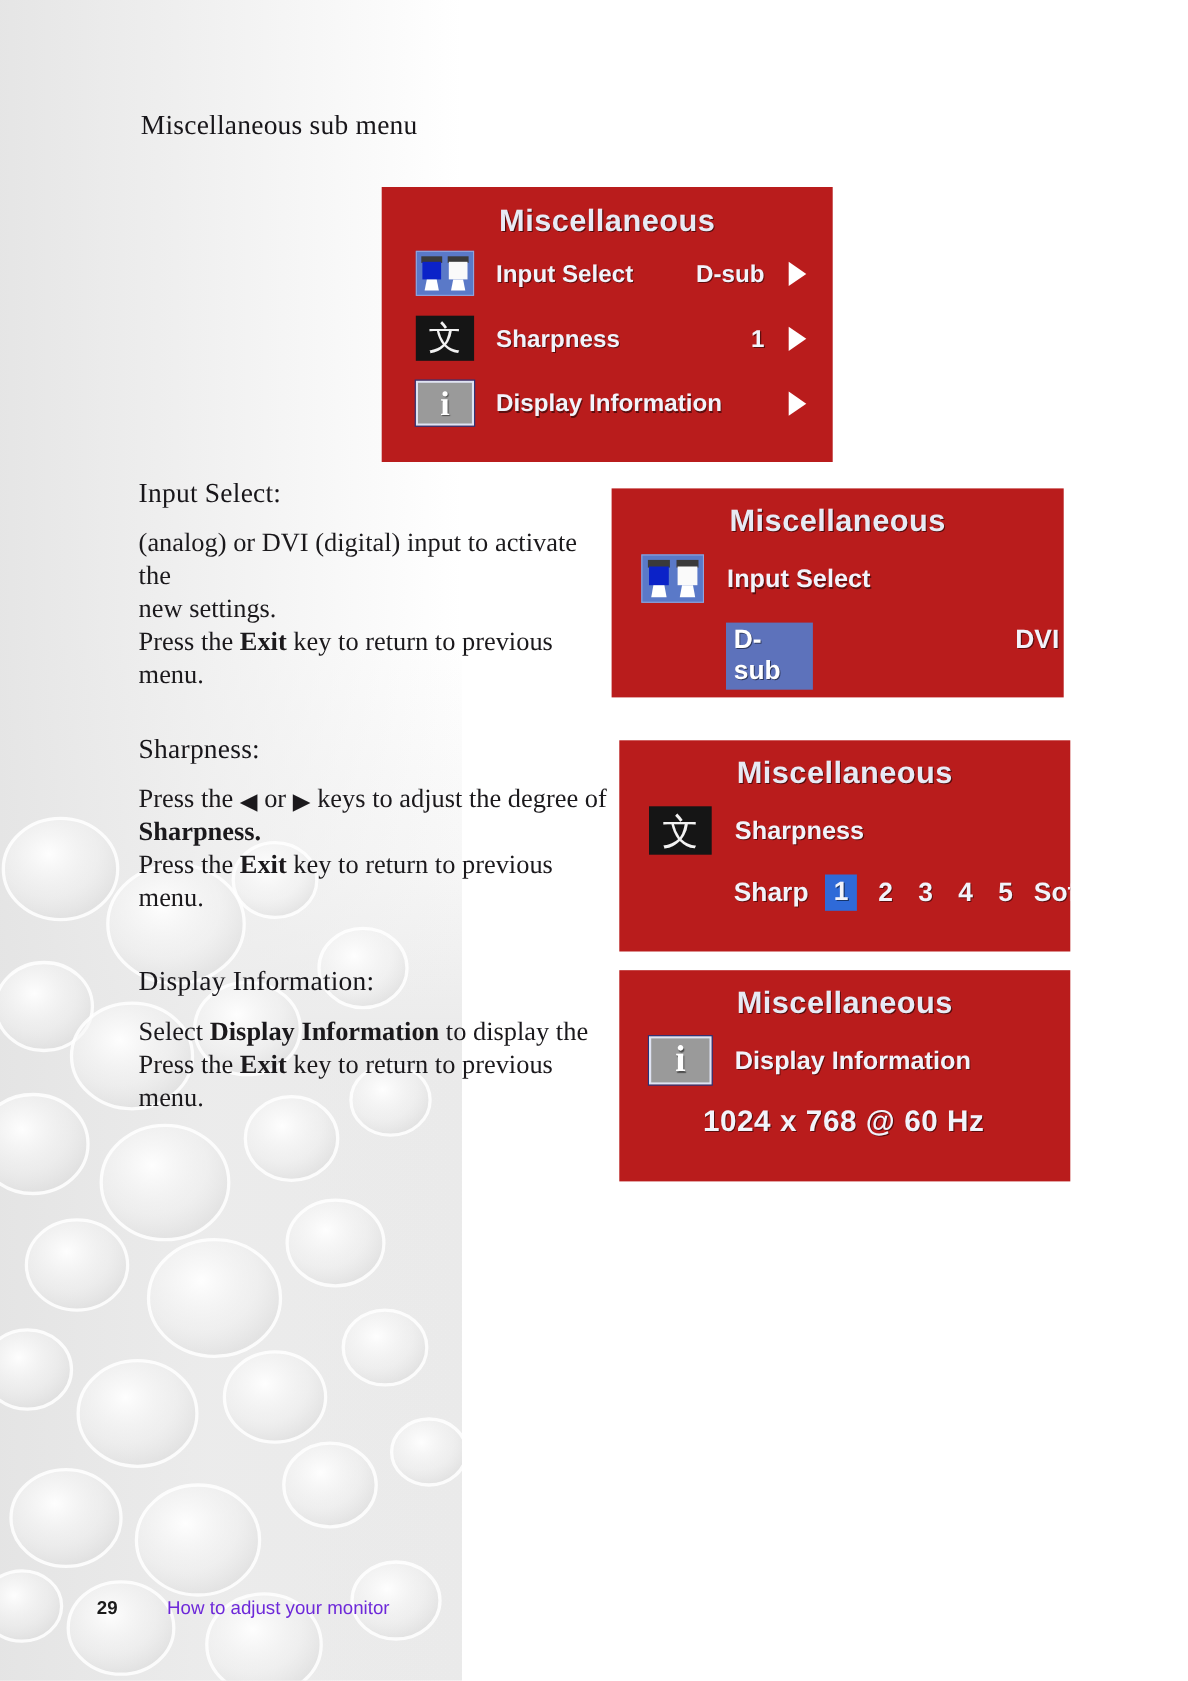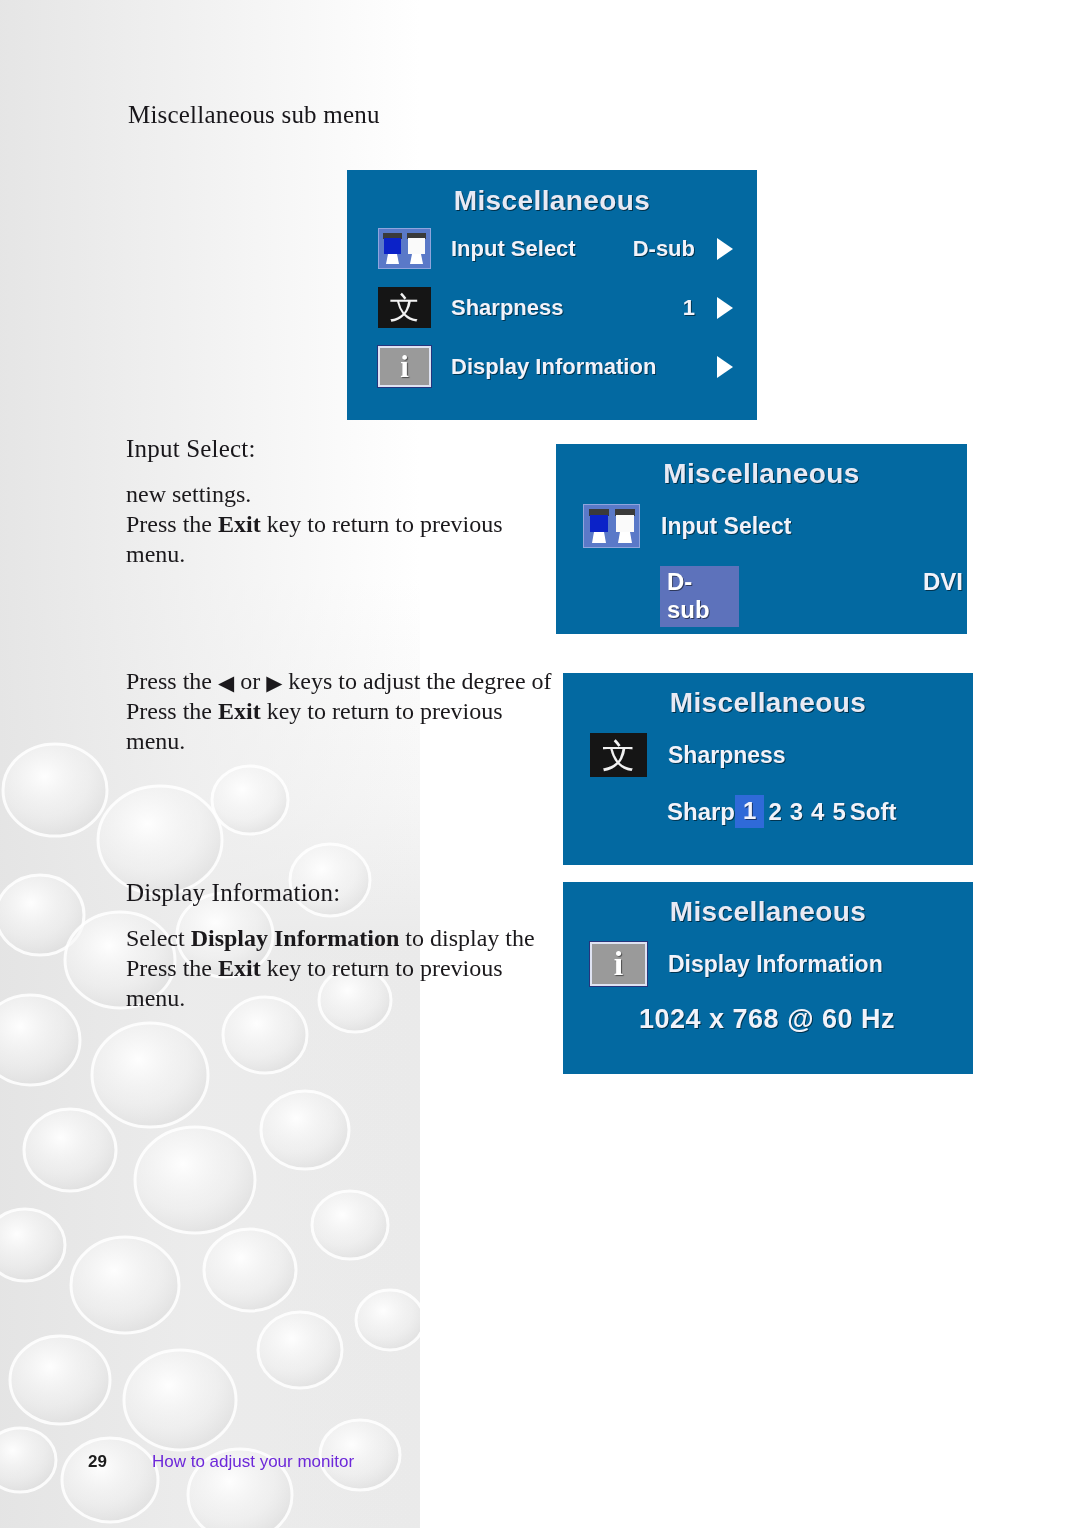--- a/index.html
+++ b/index.html
@@ -64,21 +64,21 @@
     font-size: 21px;
     line-height: 1;
     position: relative;
     top: 1px;
     letter-spacing: 0;
   }
 
   
   .osd {
     position: absolute;
-    background: #0369a1;
+    background: #b91c1c;
     color: #ffffff;
     font-family: "Liberation Sans", "DejaVu Sans", sans-serif;
     overflow: hidden;
   }
   .osd-title {
     text-align: center;
     font-weight: 700;
     color: #e8eaf4;
     letter-spacing: 0.4px;
     text-shadow: 1px 1px 0 rgba(0,0,0,0.55);
@@ -137,21 +137,21 @@
   .opt-sel {
     background: #5d72bb;
     color: #ffffff;
     padding: 2px 7px 3px 7px;
   }
   .opt-sel-bright { background: #2f6ad8; padding: 2px 8px 3px 8px; }
   .opt { padding: 2px 4px; }
 
   #input-options { display: flex; padding-left: 104px; gap: 0; }
   #input-options .spacer { width: 190px; }
-  #sharp-scale { display: flex; align-items: center; padding-left: 104px; }
+  #sharp-scale { display: flex; align-items: center; padding-left: 104px; gap: 15px; }
   #info-res { padding-left: 76px; font-size: 27px; letter-spacing: 0.5px; }
 
   
   .osd-icon { flex: 0 0 auto; position: relative; }
   .icon-plugs { width: 53px; height: 41px; background: #5a79c8; border: 1px solid #8fa5dd; }
   .icon-plugs.big { width: 57px; height: 44px; }
   .icon-han  { width: 53px; height: 41px; background: #151515; }
   .icon-han.big { width: 57px; height: 44px; }
   .icon-info { width: 53px; height: 41px; background: #9a9a9a; border: 2px solid #dfe3f2; outline: 1px solid #26357c; }
   .icon-info.big { width: 57px; height: 44px; }
@@ -263,20 +263,21 @@
         <span class="info-glyph">i</span>
       </span>
       <span class="row-label">Display Information</span>
       <span class="row-value"></span>
       <span class="row-arrow"></span>
     </div>
   </div>
 
   <div class="body-block" style="left:126px; top:433px;">
     <div class="sub-head">Input Select:</div>
+    <p class="tight">(analog) or DVI (digital) input to activate the</p>
     <p class="tight">new settings.</p>
     <p class="tight"><span>Press the </span><b>Exit</b><span> key to return to previous menu.</span></p>
   </div>
 
   <div class="osd detail" id="panel-input">
     <div class="osd-title">Miscellaneous</div>
     <div class="detail-row">
       <span class="osd-icon icon-plugs big">
         <svg width="57" height="44" viewBox="0 0 57 44">
           <rect x="5" y="4" width="20" height="7" fill="#3a3a3a"></rect>
@@ -290,21 +291,23 @@
       <span class="d-label">Input Select</span>
     </div>
     <div class="value-row" id="input-options">
       <span class="opt-sel">D-sub</span>
       <span class="spacer"></span>
       <span class="opt">DVI</span>
     </div>
   </div>
 
   <div class="body-block" style="left:126px; top:666px;">
+    <div class="sub-head">Sharpness:</div>
     <p class="tight"><span>Press the </span><span class="tri">◀</span><span> or </span><span class="tri">▶</span><span> keys to adjust the degree of</span></p>
+    <p class="tight"><b>Sharpness.</b></p>
     <p class="tight"><span>Press the </span><b>Exit</b><span> key to return to previous menu.</span></p>
   </div>
 
   <div class="osd detail" id="panel-sharp">
     <div class="osd-title">Miscellaneous</div>
     <div class="detail-row">
       <span class="osd-icon icon-han big">
         <span class="han-glyph" style="font-size:33px;">文</span>
       </span>
       <span class="d-label">Sharpness</span>

